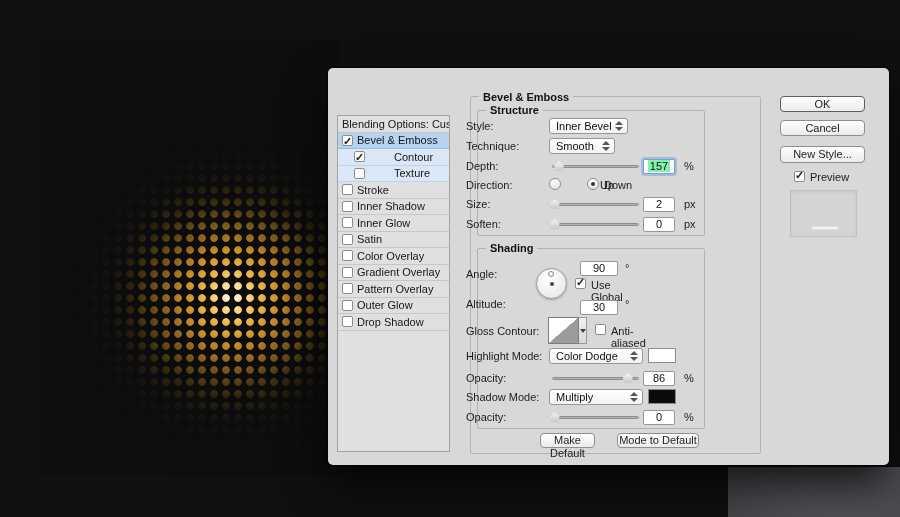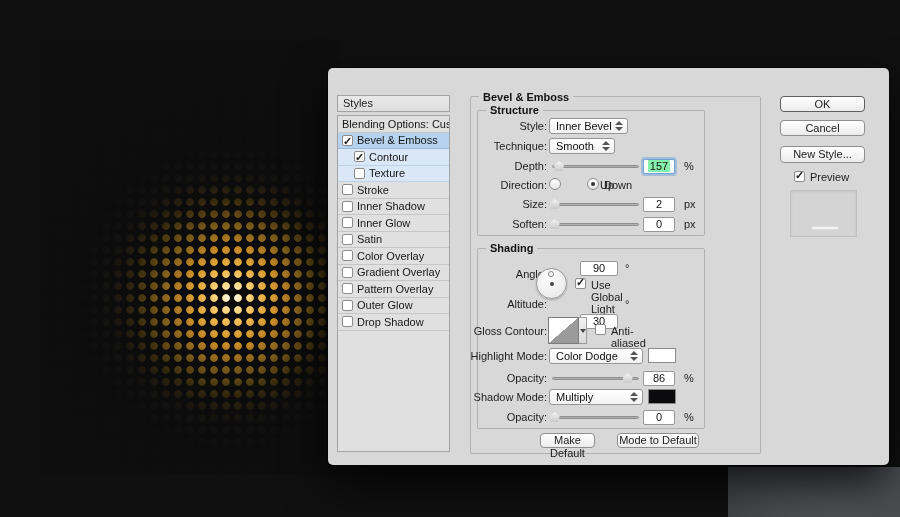--- a/index.html
+++ b/index.html
@@ -37,21 +37,21 @@
   
   .styles-panel { position:absolute; left:9px; top:27px; width:113px; height:357px; }
   .styles-header { position:absolute; left:0; top:0; right:0; height:17px;
     background:linear-gradient(#e9e9e9,#dddddd); border:1px solid #a3a3a3;
     line-height:15px; padding-left:5px; color:#222; }
   .styles-list { position:absolute; left:0; top:20px; right:0; bottom:0;
     background:#e0e0e0; border:1px solid #a3a3a3; overflow:hidden; }
   .style-row { height:16.5px; line-height:16.5px; border-bottom:1px solid #c7c7c7;
     display:flex; align-items:center; padding-left:4px; background:#e0e0e0; white-space:nowrap; }
   .style-row.sel { background:#b5d2ee; border-bottom-color:#9dbcdc; }
-  .style-row.sublite { background:#d9e7f7; border-bottom-color:#bfd3e8; }
+  .style-row.sublite { background:#d9e7f7; border-bottom-color:#bfd3e8;gap:25px; }
   .style-row.indent { padding-left:16px; }
   .style-row .lbl { margin-left:4px; color:#161616; }
 
   
   .chk { width:11px; height:11px; background:#fff; border:1px solid #8c8c8c;
     border-radius:2px; position:relative; flex:none; }
   .chk.on::after { content:"✓"; position:absolute; left:0px; top:-3px;
     font-size:11px; font-weight:bold; color:#222; }
   .radio { width:12px; height:12px; border-radius:50%; background:linear-gradient(#fff,#e6e6e6);
     border:1px solid #8c8c8c; position:relative; flex:none; }
@@ -64,21 +64,21 @@
   .panel-title { position:absolute; left:8px; top:-6px; background:#d8d8d8;
     padding:0 4px; font-weight:bold; color:#111; }
   .group { position:absolute; left:6px; width:228px; border:1px solid #b2b2b2;
     border-radius:2px; }
   .group-legend { position:absolute; left:8px; top:-7px; background:#d8d8d8;
     padding:0 4px; font-weight:bold; color:#111; }
   .g-structure { top:13px; height:126px; }
   .g-shading { top:151px; height:181px; }
 
   .frow { position:absolute; height:16px; }
-  .frow .rlabel { position:absolute; left:-12px; width:81px; text-align:right;
+  .frow .rlabel { position:absolute; left:-12px; width:81px; text-align:left;
     top:2px; color:#1c1c1c; }
   .dropdown { position:absolute; height:16px; background:linear-gradient(#ffffff,#f2f2f2);
     border:1px solid #979797; border-radius:3px; line-height:14px; padding-left:6px;
     color:#111; }
   .stepper { position:absolute; right:4px; top:2px; width:8px; }
   .stepper i { display:block; width:0; height:0; border-left:4px solid transparent;
     border-right:4px solid transparent; }
   .stepper .up { border-bottom:4px solid #555; margin-bottom:2px; }
   .stepper .dn { border-top:4px solid #555; }
   .valbox { position:absolute; width:32px; height:15px; background:#fff;
@@ -136,21 +136,20 @@
   <div class="halftone">
     <div class="glow"></div>
     <div class="grid"></div>
     <div class="vignette"></div>
   </div>
   <div class="corner-blob"></div>
 
   <div class="dialog">
 
     <div class="styles-panel">
-      <div class="styles-header">Styles</div>
       <div class="styles-list">
         <div class="style-row">
           <span class="lbl" style="margin-left:0;">Blending Options: Custom</span>
         </div>
         <div class="style-row sel">
           <span class="chk on"></span>
           <span class="lbl">Bevel &amp; Emboss</span>
         </div>
         <div class="style-row sublite indent">
           <span class="chk on"></span>
@@ -284,21 +283,21 @@
           <span class="center"></span>
         </div>
 
         <div class="frow" style="top:28px;">
           <span class="chk on" style="position:absolute; left:97px; top:1px;"></span>
           <span class="unit" style="left:113px;">Use Global Light</span>
         </div>
 
         <div class="frow" style="top:47px;">
           <span class="rlabel">Altitude:</span>
-          <div class="valbox" style="left:102px; width:38px; top:18px;">
+          <div class="valbox" style="left:102px; width:38px; top:4px;">
             <span>30</span></div>
           <span class="unit" style="left:147px;">°</span>
         </div>
 
         <div class="frow" style="top:68px; height:28px;">
           <span class="rlabel" style="top:8px;">Gloss Contour:</span>
           <div class="contour-thumb" style="left:70px; top:0;"></div>
           <div class="contour-arrow" style="left:101px; top:0;"></div>
           <span class="chk" style="position:absolute; left:117px; top:7px;"></span>
           <span class="unit" style="left:133px; top:8px;">Anti-aliased</span>

